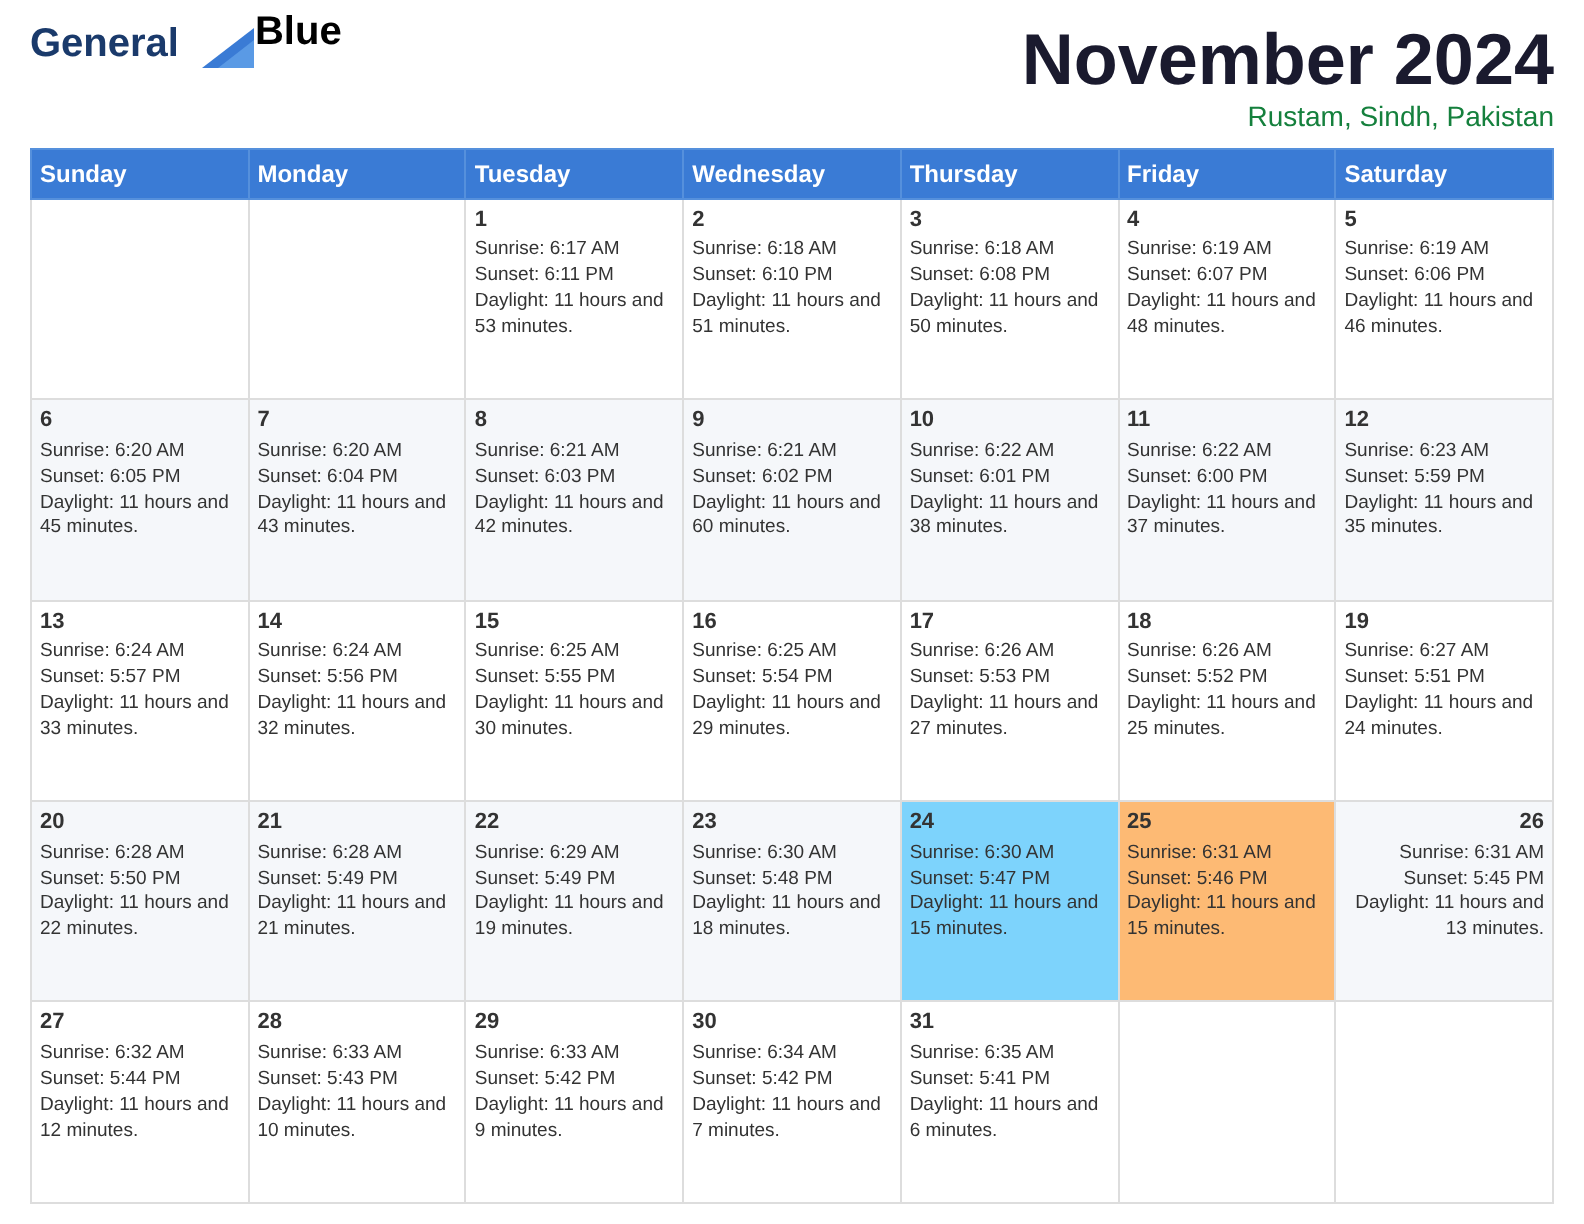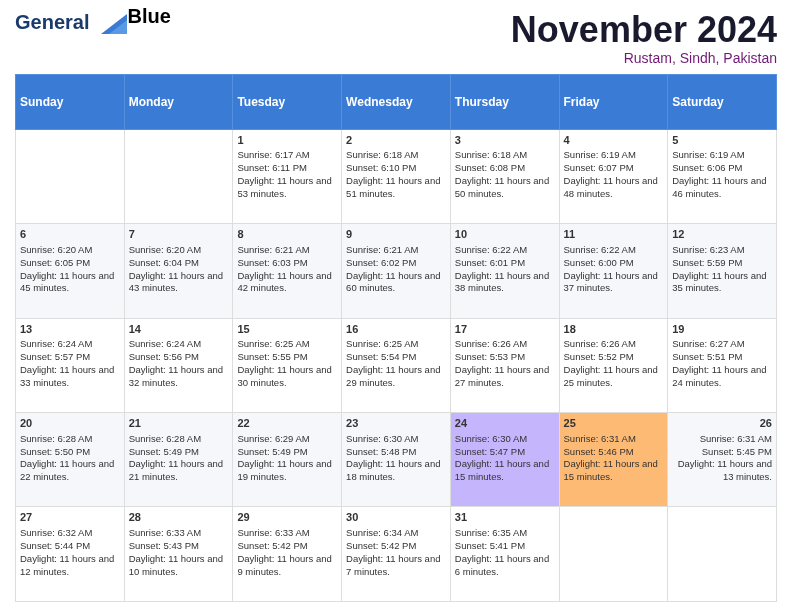--- a/index.html
+++ b/index.html
@@ -36,35 +36,35 @@
       text-align: right;
     }
     .month-title {
       font-size: 36px;
       font-weight: bold;
       color: #1a1a2e;
       line-height: 1.1;
     }
     .location {
       font-size: 14px;
-      color: #701a75;
+      color: #15803d;
     }
     .calendar {
       flex: 1;
       border: 1px solid #ccc;
       border-collapse: collapse;
       width: 100%;
       table-layout: fixed;
     }
     .calendar th {
       background: #3a7bd5;
       color: #fff;
       font-size: 12px;
       font-weight: bold;
-      padding: 20px 4px;
+      padding: 5px 4px;
       text-align: left;
       border: 1px solid #5590dc;
     }
     .calendar td {
       vertical-align: top;
       font-size: 9.5px;
       color: #333;
       padding: 3px 4px;
       border: 1px solid #ddd;
       height: 82px;
@@ -262,21 +262,21 @@
             <div>Sunrise: 6:29 AM</div>
             <div>Sunset: 5:49 PM</div>
             <div>Daylight: 11 hours and 19 minutes.</div>
           </td>
           <td style="background: rgb(245, 247, 250);">
             <span class="day-num">23</span>
             <div>Sunrise: 6:30 AM</div>
             <div>Sunset: 5:48 PM</div>
             <div>Daylight: 11 hours and 18 minutes.</div>
           </td>
-          <td style="background: #c4b5fd;">
+          <td style="background: #7dd3fc;">
             <span class="day-num">24</span>
             <div>Sunrise: 6:30 AM</div>
             <div>Sunset: 5:47 PM</div>
             <div>Daylight: 11 hours and 15 minutes.</div>
           </td>
           <td style="background: #fdba74;">
             <span class="day-num">25</span>
             <div>Sunrise: 6:31 AM</div>
             <div>Sunset: 5:46 PM</div>
             <div>Daylight: 11 hours and 15 minutes.</div>

